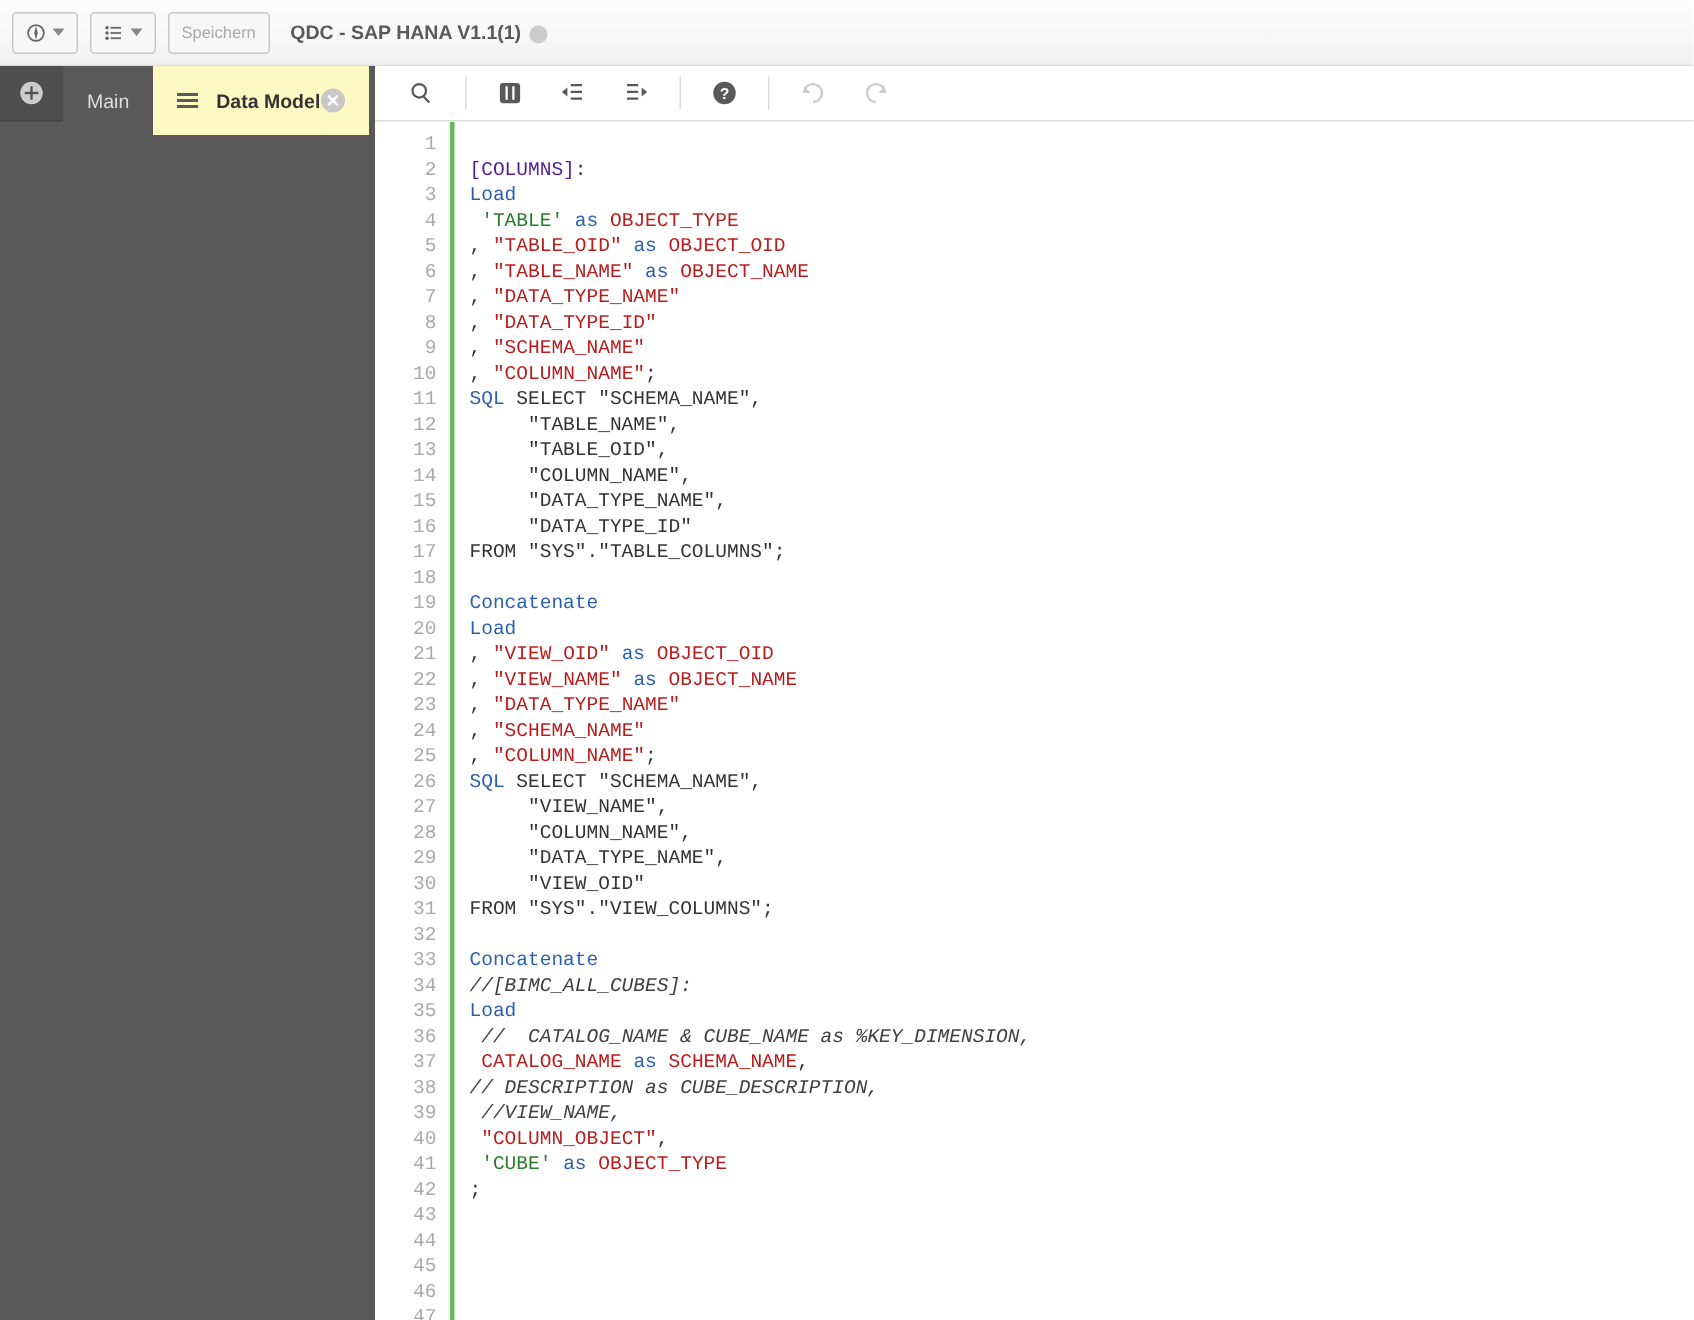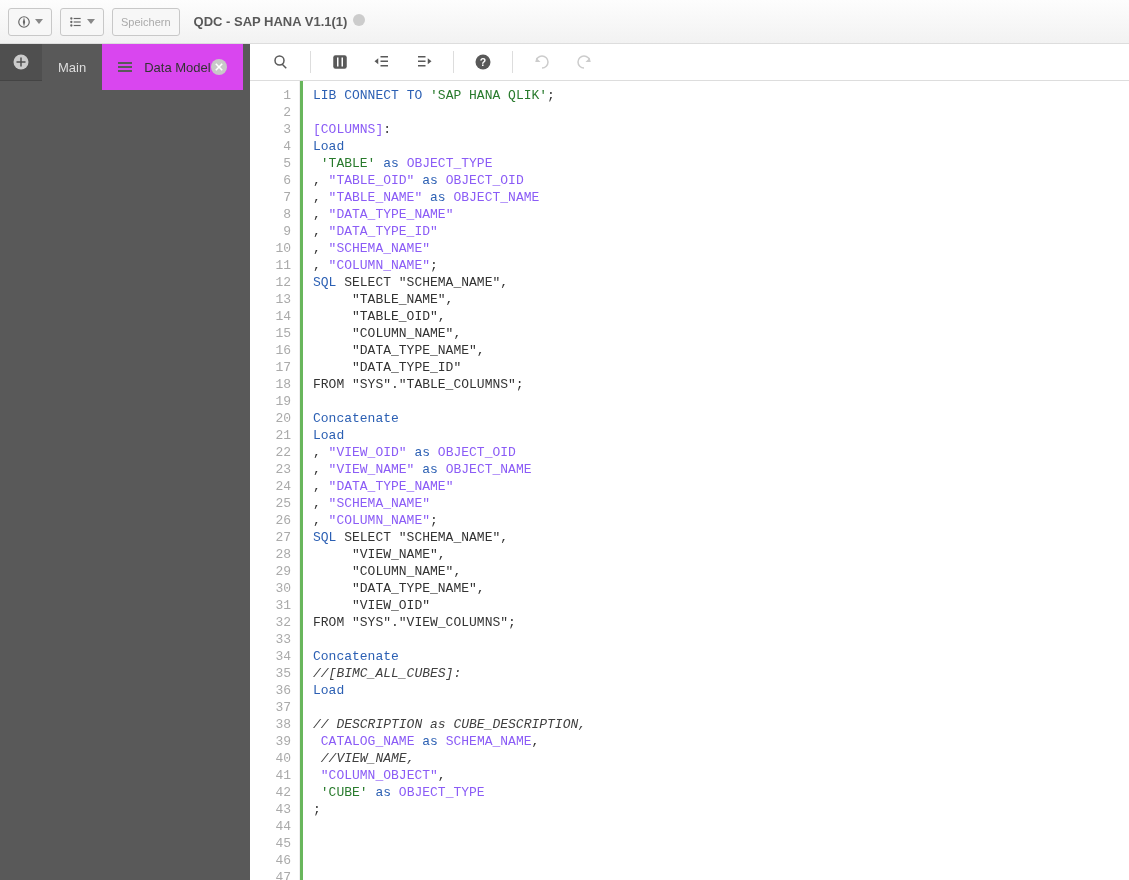--- a/index.html
+++ b/index.html
@@ -2,52 +2,52 @@
 <html><head>
 <meta charset="utf-8">
 <style>
   * { box-sizing: border-box; margin: 0; padding: 0; }
   body { font-family: Arial, "Helvetica Neue", sans-serif; font-size: 12px; color: #333; background: #fff; width: 1129px; height: 880px; overflow: hidden; }
 
   
   .header { height: 44px; border-bottom: 1px solid #ddd; display: flex; align-items: center; padding: 0 8px; background: linear-gradient(#fdfdfd,#f2f2f2); gap: 8px; }
   .hbtn { height: 28px; padding: 0 8px; border: 1px solid #c8c8c8; background: #f7f7f7; border-radius: 3px; display: inline-flex; align-items: center; gap: 4px; cursor: pointer; color: #666; font-size: 11px; }
   .hbtn.save { color: #aaa; }
-  .title { font-weight: bold; color: #595959; margin-left: 6px; font-size: 13px; display:flex; align-items:flex-start; gap:6px;}
+  .title { font-weight: bold; color: #595959; margin-left: 6px; font-size: 13px; display:flex; align-items:flex-end; gap:6px;}
   .title-dot { width:12px;height:12px;border-radius:50%;background:#ccc;display:inline-block;}
   svg.icon { width:14px;height:14px;fill:#666; }
   .caret { width:0;height:0;border-left:4px solid transparent;border-right:4px solid transparent;border-top:5px solid #888;display:inline-block;}
 
   
   .main { display:flex; height: calc(100% - 44px); }
   .sidebar { width: 250px; background:#595959; display:flex; flex-direction:row; }
   .side-toolbar { height:37px; display:flex; align-items:center; justify-content:center; background:#4f4f4f; border-bottom:1px solid #444;}
   .side-item { height:46px; padding:0 16px; display:flex; align-items:center; color:#ddd; cursor:pointer; font-size:13px;}
-  .side-item.active { background:#d946ef; color:#333; font-weight:normal; justify-content:flex-start;}
+  .side-item.active { background:#fef9c3; color:#333; font-weight:bold; justify-content:flex-start;}
   .side-item.active .hamb{ margin-right:12px;}
   .hamb{display:inline-flex;flex-direction:column;gap:2px;}
   .hamb span{width:14px;height:2px;background:#595959;display:block;}
   .closex{width:16px;height:16px;border-radius:50%;background:#c8c8c8;color:#fff;display:flex;align-items:center;justify-content:center;font-size:11px;}
 
   
   .editor-wrap{flex:1;display:flex;flex-direction:column;}
   .editor-tb{height:37px;border-bottom:1px solid #ddd;display:flex;align-items:center;padding:0 10px;gap:0;}
   .tb-btn{width:42px;height:36px;display:flex;align-items:center;justify-content:center;cursor:pointer;}
   .tb-sep{width:1px;height:22px;background:#ddd;margin:0 8px;}
   svg.tbi{width:18px;height:18px;fill:#595959;}
   svg.tbi.dis{fill:#ccc;}
 
   .code-area{flex:1;display:flex;overflow:auto;font-family: "Consolas","Courier New",monospace; font-size:13px; line-height:17px;}
   .gutter{width:50px;background:#fff;color:#aaa;text-align:right;padding:6px 8px 6px 0;border-right:1px solid #eee; white-space: pre; user-select:none;}
   .code{flex:1;padding:6px 0 6px 10px; border-left: 3px solid #68b65c;}
   .code-line{white-space:pre; height:17px;}
   .t-kw{color:#2b5fb3;}
   .t-str{color:#287a2c;}
-  .t-id{color:#8b5cf6;}
-  .t-sec{color:#8b5cf6;}
+  .t-id{color:#b91c1c;}
+  .t-sec{color:#4c1d95;}
   .t-cmt{color:#404040;font-style:italic;}
   .t-txt{color:#333;}
 </style>
 </head>
 <body>
 
 <div class="header">
   <button class="hbtn">
     <svg class="icon" viewBox="0 0 24 24">
         <circle cx="12" cy="12" r="9" fill="none" stroke="#666" stroke-width="2"></circle>
@@ -201,21 +201,20 @@
 40
 41
 42
 43
 44
 45
 46
 47
 </div>
       <div class="code" id="code">
-          <div class="code-line"><span class="t-kw">LIB</span><span class="t-txt"> </span><span class="t-kw">CONNECT</span><span class="t-txt"> </span><span class="t-kw">TO</span><span class="t-txt"> </span><span class="t-str">'SAP HANA QLIK'</span><span class="t-txt">;</span></div>
           <div class="code-line">&nbsp;</div>
           <div class="code-line"><span class="t-sec">[COLUMNS]</span><span class="t-txt">:</span></div>
           <div class="code-line"><span class="t-kw">Load</span></div>
           <div class="code-line"><span class="t-txt"> </span><span class="t-str">'TABLE'</span><span class="t-txt"> </span><span class="t-kw">as</span><span class="t-txt"> </span><span class="t-id">OBJECT_TYPE</span></div>
           <div class="code-line"><span class="t-txt">, </span><span class="t-id">"TABLE_OID"</span><span class="t-txt"> </span><span class="t-kw">as</span><span class="t-txt"> </span><span class="t-id">OBJECT_OID</span></div>
           <div class="code-line"><span class="t-txt">, </span><span class="t-id">"TABLE_NAME"</span><span class="t-txt"> </span><span class="t-kw">as</span><span class="t-txt"> </span><span class="t-id">OBJECT_NAME</span></div>
           <div class="code-line"><span class="t-txt">, </span><span class="t-id">"DATA_TYPE_NAME"</span></div>
           <div class="code-line"><span class="t-txt">, </span><span class="t-id">"DATA_TYPE_ID"</span></div>
           <div class="code-line"><span class="t-txt">, </span><span class="t-id">"SCHEMA_NAME"</span></div>
           <div class="code-line"><span class="t-txt">, </span><span class="t-id">"COLUMN_NAME"</span><span class="t-txt">;</span></div>
@@ -237,23 +236,23 @@
           <div class="code-line"><span class="t-kw">SQL</span><span class="t-txt"> SELECT "SCHEMA_NAME",</span></div>
           <div class="code-line"><span class="t-txt">     "VIEW_NAME",</span></div>
           <div class="code-line"><span class="t-txt">     "COLUMN_NAME",</span></div>
           <div class="code-line"><span class="t-txt">     "DATA_TYPE_NAME",</span></div>
           <div class="code-line"><span class="t-txt">     "VIEW_OID"</span></div>
           <div class="code-line"><span class="t-txt">FROM "SYS"."VIEW_COLUMNS";</span></div>
           <div class="code-line">&nbsp;</div>
           <div class="code-line"><span class="t-kw">Concatenate</span></div>
           <div class="code-line"><span class="t-cmt">//[BIMC_ALL_CUBES]:</span></div>
           <div class="code-line"><span class="t-kw">Load</span></div>
-          <div class="code-line"><span class="t-txt"> </span></div>
+          <div class="code-line"><span class="t-txt"> </span><span class="t-cmt">//  CATALOG_NAME &amp; CUBE_NAME as %KEY_DIMENSION,</span></div>
+          <div class="code-line"><span class="t-txt"> </span><span class="t-id">CATALOG_NAME</span><span class="t-txt"> </span><span class="t-kw">as</span><span class="t-txt"> </span><span class="t-id">SCHEMA_NAME</span><span class="t-txt">,</span></div>
           <div class="code-line"><span class="t-cmt">// DESCRIPTION as CUBE_DESCRIPTION,</span></div>
-          <div class="code-line"><span class="t-txt"> </span><span class="t-id">CATALOG_NAME</span><span class="t-txt"> </span><span class="t-kw">as</span><span class="t-txt"> </span><span class="t-id">SCHEMA_NAME</span><span class="t-txt">,</span></div>
           <div class="code-line"><span class="t-txt"> </span><span class="t-cmt">//VIEW_NAME,</span></div>
           <div class="code-line"><span class="t-txt"> </span><span class="t-id">"COLUMN_OBJECT"</span><span class="t-txt">,</span></div>
           <div class="code-line"><span class="t-txt"> </span><span class="t-str">'CUBE'</span><span class="t-txt"> </span><span class="t-kw">as</span><span class="t-txt"> </span><span class="t-id">OBJECT_TYPE</span></div>
           <div class="code-line"><span class="t-txt">;</span></div>
         </div>
     </div>
   </div>
 </div>
 
 </body></html>

